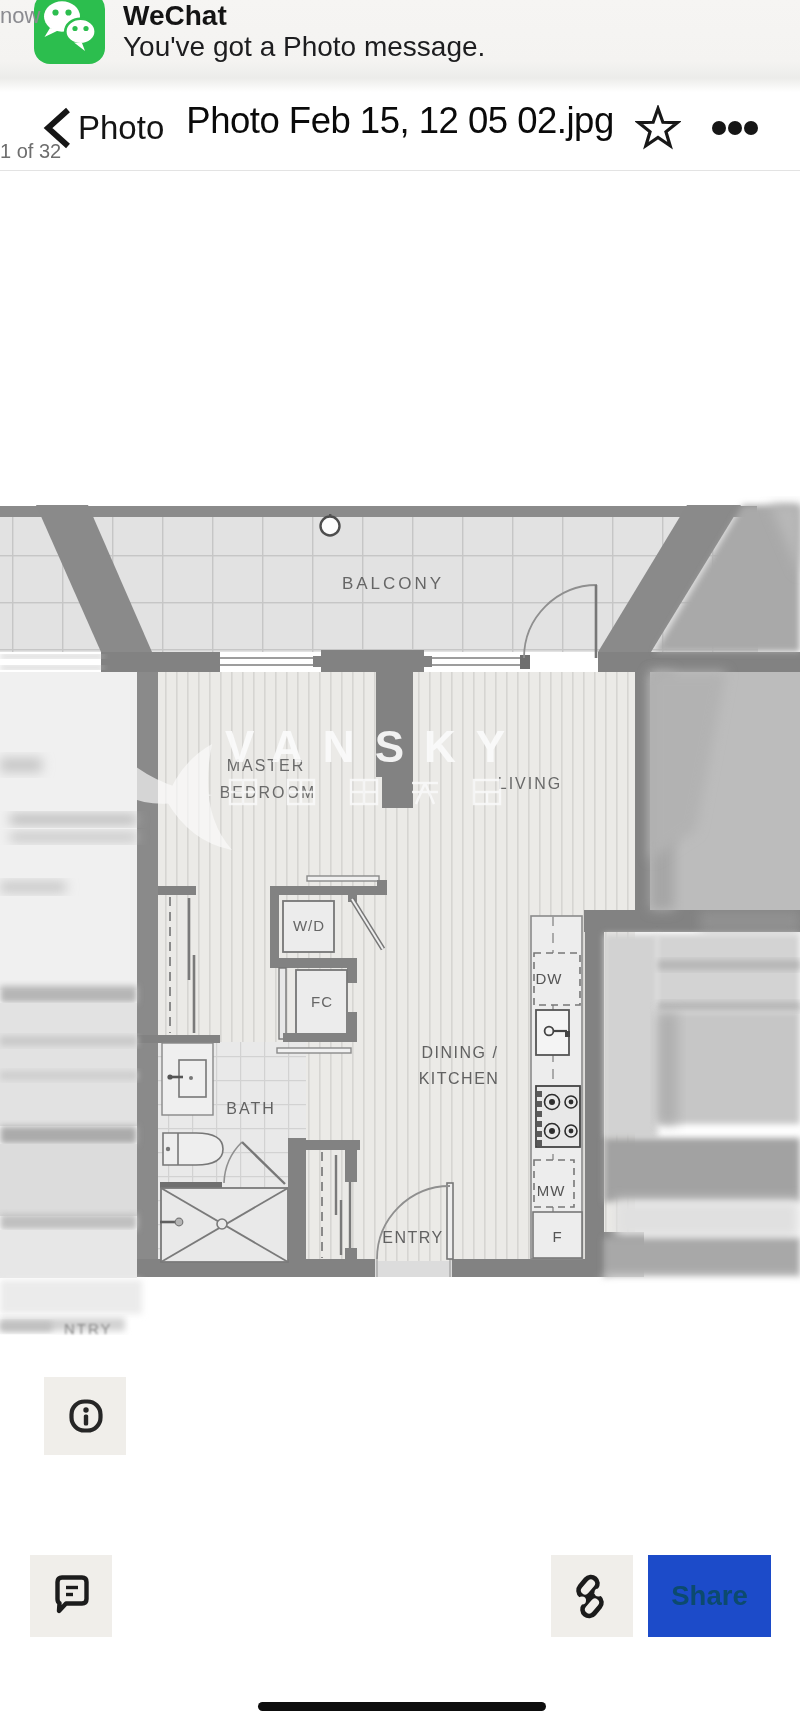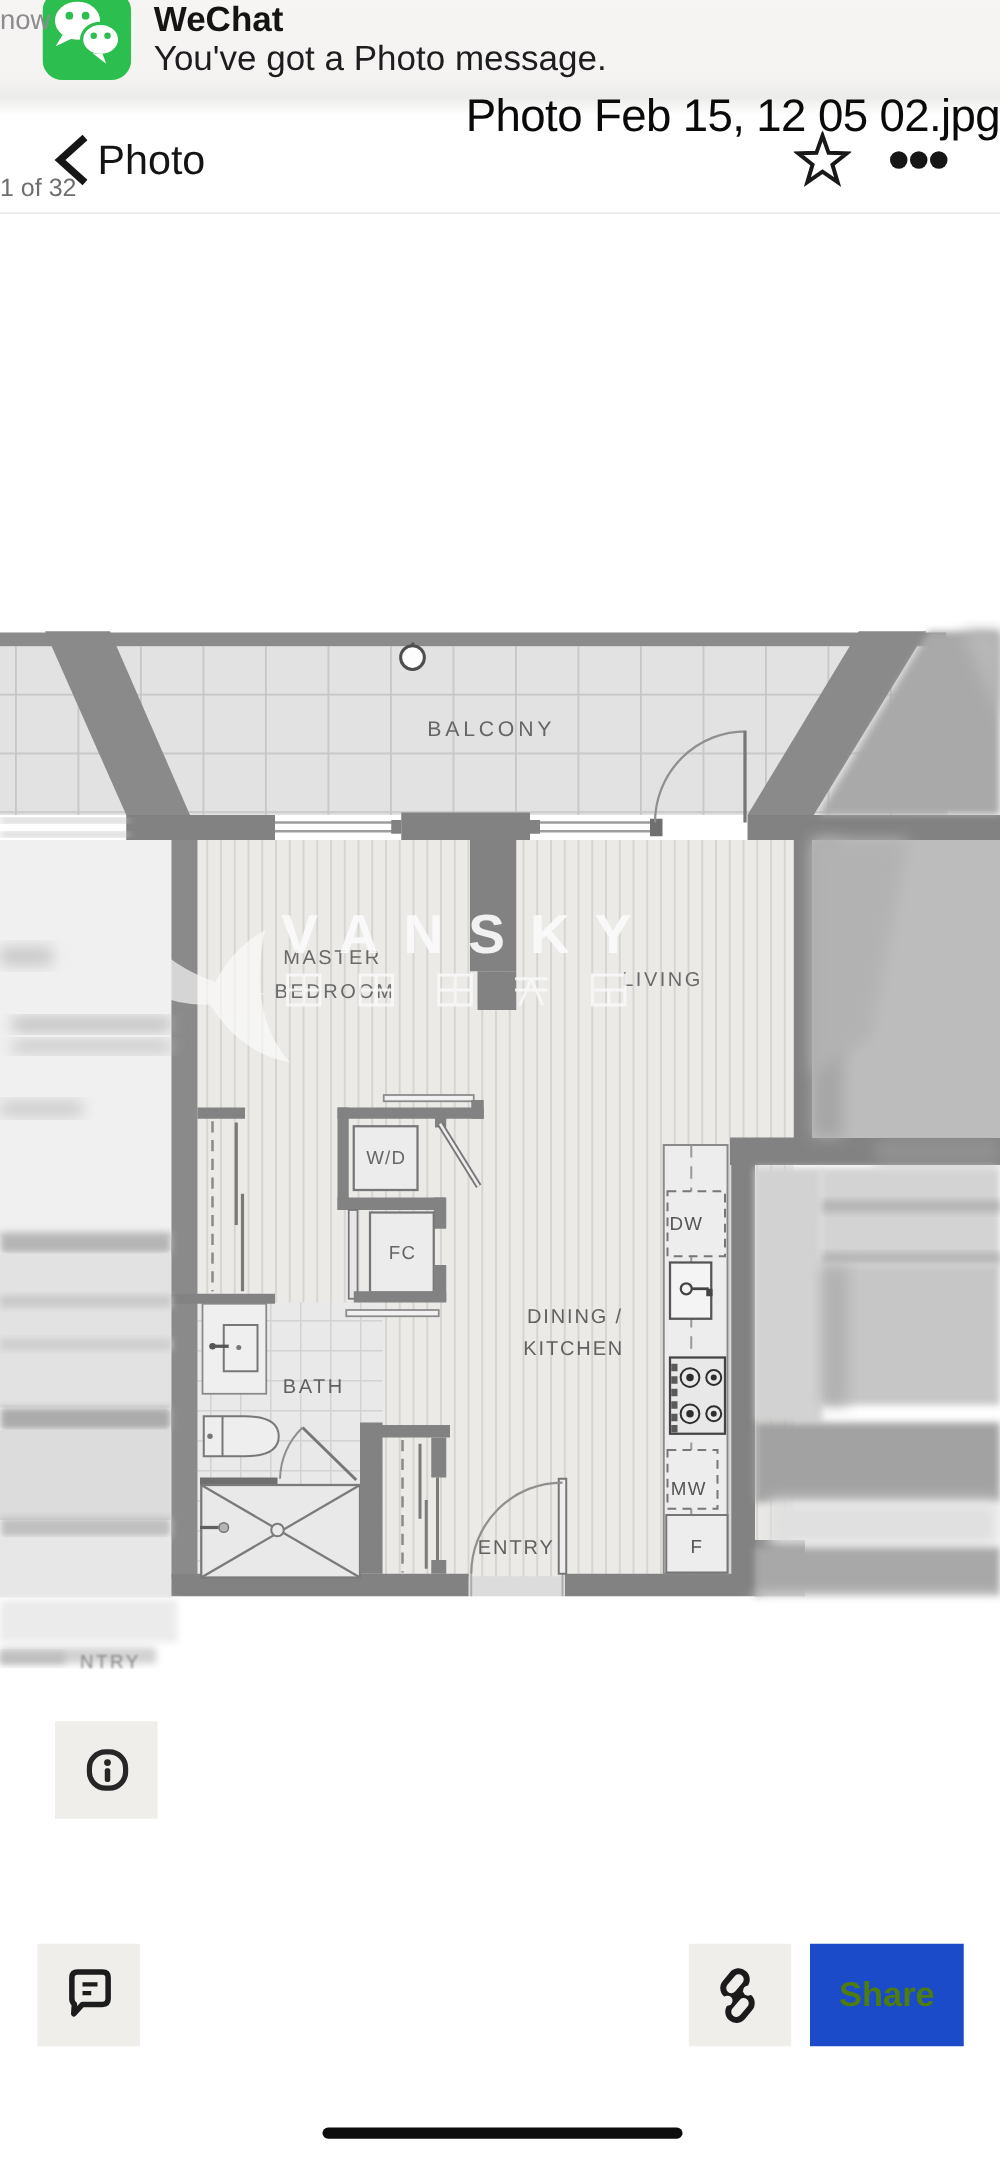--- a/index.html
+++ b/index.html
@@ -32,21 +32,21 @@
 <div class="abs" style="left:0;top:3px;width:756px;text-align:left;font-size:22px;color:#8b8b90;">now</div>
 
 <div class="abs" style="left:123px;top:31px;font-size:28px;color:#1d1d1f;">You've got a Photo message.</div>
 
 <svg class="abs" style="left:42px;top:106px;" width="30" height="44" viewBox="0 0 30 44">
   <path d="M26 4 L6 22 L26 40" fill="none" stroke="#161616" stroke-width="5.8"></path>
 </svg>
 
 <div class="abs" style="left:78px;top:109px;font-size:33px;color:#141414;">Photo</div>
 
-<div class="abs" style="left:0;top:72px;width:800px;text-align:right;font-size:36.5px;color:#0a0a0a;letter-spacing:-0.5px;">Photo Feb 15, 12 05 02.jpg</div>
+<div class="abs" style="left:0;top:100px;width:800px;text-align:center;font-size:36.5px;color:#0a0a0a;letter-spacing:-0.5px;">Photo Feb 15, 12 05 02.jpg</div>
 
 <div class="abs" style="left:0;top:140px;width:800px;text-align:left;font-size:20px;color:#6e6e6e;">1 of 32</div>
 
 <svg class="abs" style="left:635px;top:105px;" width="46" height="46" viewBox="0 0 52 52">
   <path d="M26 4 L31.5 19.5 L48 19.9 L35 30.2 L39.7 46 L26 36.6 L12.3 46 L17 30.2 L4 19.9 L20.5 19.5 Z" fill="none" stroke="#181818" stroke-width="3.6" stroke-linejoin="miter"></path>
 </svg>
 
 <svg class="abs" style="left:709px;top:119px;" width="60" height="20" viewBox="0 0 60 20">
   <circle cx="10" cy="9" r="7" fill="#161616"></circle>
   <circle cx="26" cy="9" r="7" fill="#161616"></circle>
@@ -367,15 +367,15 @@
 <svg class="abs" style="left:572px;top:1574px;" width="42" height="46" viewBox="0 0 42 46">
   <g fill="none" stroke="#1b1b1b" stroke-width="4.8">
     <rect x="9.5" y="2" width="13" height="22" rx="6.5" transform="rotate(40 16 13)"></rect>
     <rect x="13.5" y="21" width="13" height="22" rx="6.5" transform="rotate(40 20 32)"></rect>
   </g>
   <circle cx="26.5" cy="18.5" r="4" fill="#f0eeea"></circle>
   <circle cx="10" cy="26.5" r="4" fill="#f0eeea"></circle>
 </svg>
 
 <div class="abs" style="left:648px;top:1555px;width:123px;height:82px;background:#1c4bc9;"></div>
-<div class="abs" style="left:648px;top:1580px;width:123px;text-align:center;font-size:27.5px;font-weight:bold;color:#4d7c0f;">Share</div>
+<div class="abs" style="left:648px;top:1580px;width:123px;text-align:center;font-size:27.5px;font-weight:bold;color:#0c4a6e;">Share</div>
 
 <div class="abs" style="left:258px;top:1702px;width:288px;height:9px;border-radius:5px;background:#0d0d0d;"></div>
 
 </body></html>

